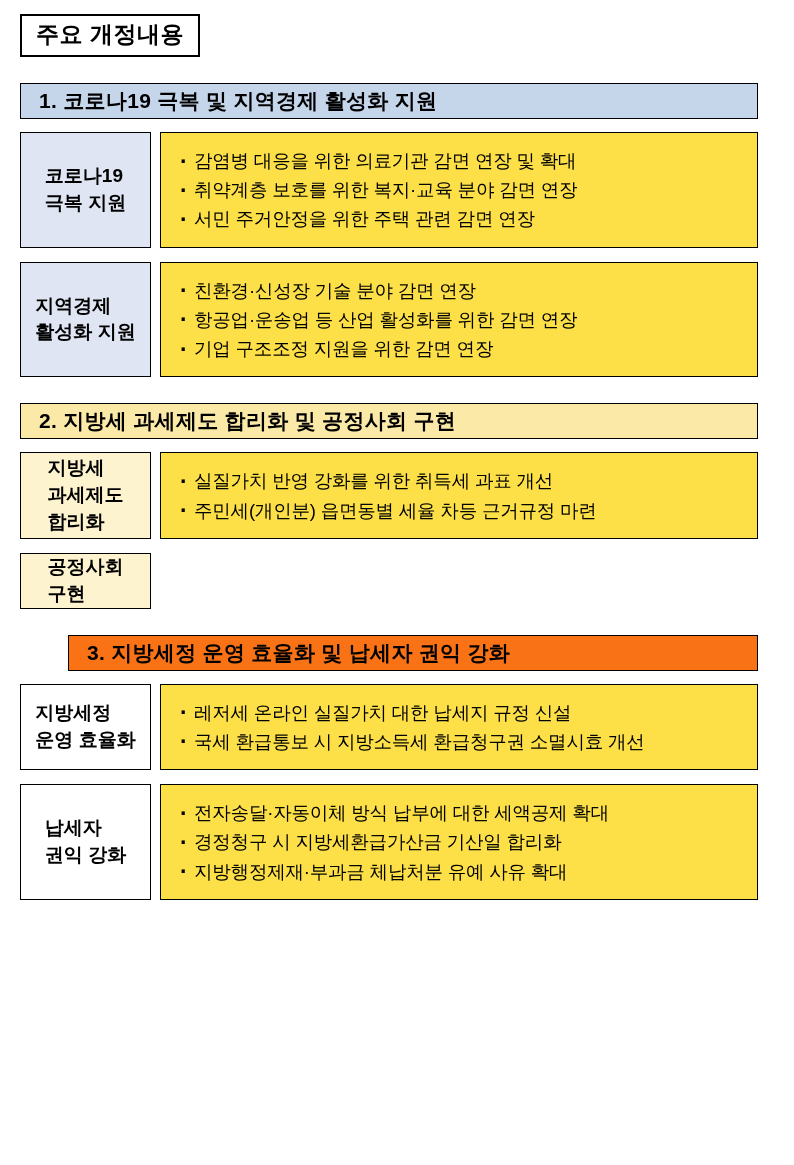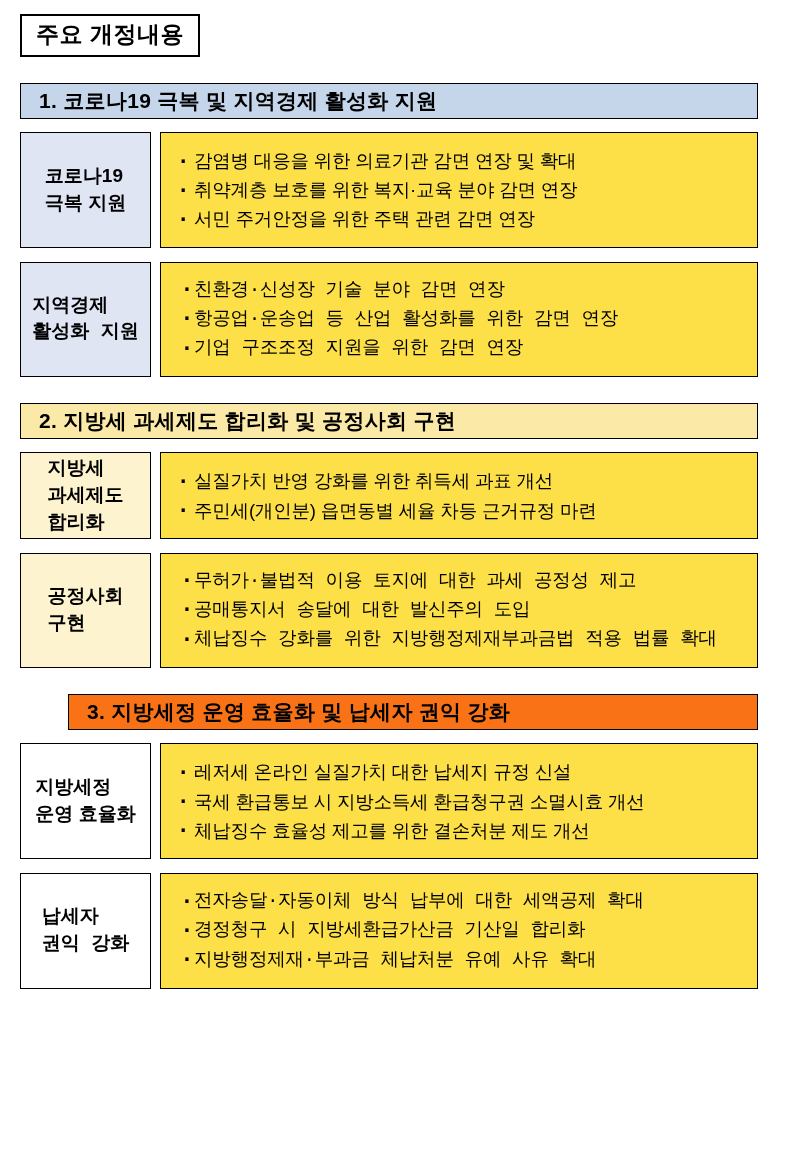--- a/index.html
+++ b/index.html
@@ -52,21 +52,21 @@
   .sec-3 .section-header { background: #f97316; margin-left: 48px; }
 
   .rows {
     margin-top: 13px;
   }
   .row {
     display: flex;
     align-items: stretch;
     margin-bottom: 14px;
   }
-  .row:last-child { margin-bottom: 0; font-family: Liberation Mono, monospace; }
+  .row:last-child { margin-bottom: 0; }
 
   .row-label {
     width: 131px;
     min-width: 131px;
     border: 1.5px solid #000000;
     display: flex;
     align-items: center;
     justify-content: center;
     text-align: left;
     font-size: 19px;
@@ -179,27 +179,20 @@
         </div>
       </div>
 
       <div class="row">
         <div class="row-label">
           <div>
             <div>공정사회</div>
             <div>구현</div>
           </div>
         </div>
-        <div class="row-body">
-          <ul class="bullet-list">
-            <li>무허가·불법적 이용 토지에 대한 과세 공정성 제고</li>
-            <li>공매통지서 송달에 대한 발신주의 도입</li>
-            <li>체납징수 강화를 위한 지방행정제재부과금법 적용 법률 확대</li>
-          </ul>
-        </div>
       </div>
 
     </div>
   </div>
 
   
   <div class="section sec-3">
     <div class="section-header">3. 지방세정 운영 효율화 및 납세자 권익 강화</div>
     <div class="rows">
 
@@ -207,21 +200,20 @@
         <div class="row-label">
           <div>
             <div>지방세정</div>
             <div>운영 효율화</div>
           </div>
         </div>
         <div class="row-body">
           <ul class="bullet-list">
             <li>레저세 온라인 실질가치 대한 납세지 규정 신설</li>
             <li>국세 환급통보 시 지방소득세 환급청구권 소멸시효 개선</li>
-            <li>체납징수 효율성 제고를 위한 결손처분 제도 개선</li>
           </ul>
         </div>
       </div>
 
       <div class="row">
         <div class="row-label">
           <div>
             <div>납세자</div>
             <div>권익 강화</div>
           </div>

